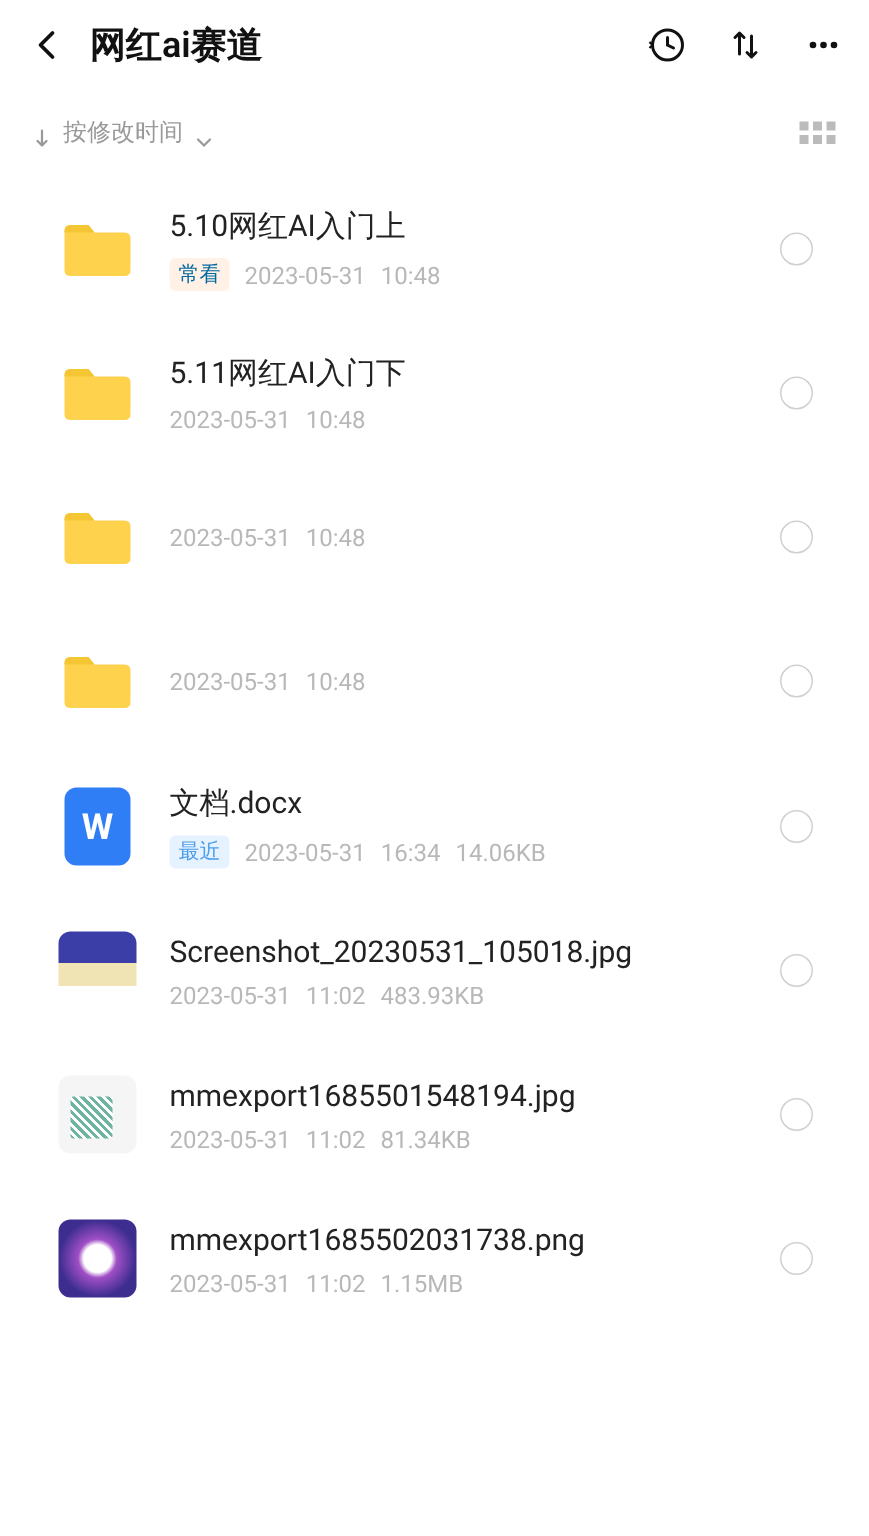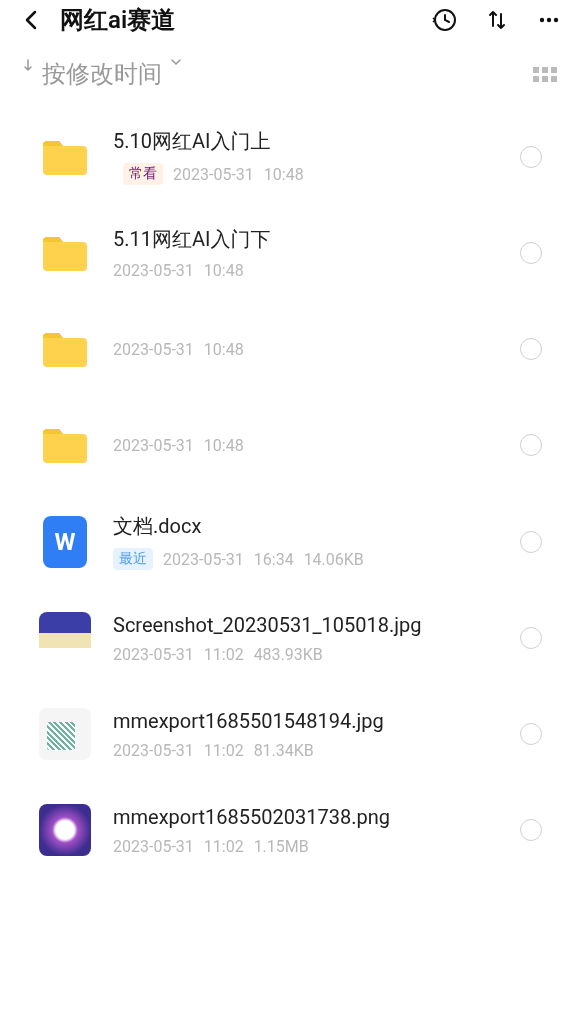--- a/index.html
+++ b/index.html
@@ -6,21 +6,21 @@
     body {
       width: 579px;
       height: 1024px;
       background: #ffffff;
       font-family: -apple-system, BlinkMacSystemFont, "Segoe UI", Roboto, sans-serif;
       overflow: hidden;
     }
     .header {
       display: flex;
       align-items: center;
-      padding: 4px 16px;
+      padding: 14px 16px;
       gap: 12px;
     }
     .back-btn {
       width: 32px;
       height: 32px;
       display: flex;
       align-items: center;
       justify-content: center;
       cursor: pointer;
     }
@@ -44,24 +44,24 @@
       cursor: pointer;
     }
     .sort-bar {
       display: flex;
       align-items: center;
       padding: 18px 22px;
       justify-content: space-between;
     }
     .sort-label {
       display: flex;
-      align-items: flex-start;
+      align-items: flex-end;
       gap: 8px;
       color: #999;
-      font-size: 24px;
+      font-size: 16px;
       cursor: pointer;
     }
     .view-toggle {
       display: flex;
       gap: 3px;
       cursor: pointer;
     }
     .view-dot {
       width: 6px;
       height: 6px;
@@ -141,22 +141,21 @@
       color: #b8b8b8;
     }
     .badge {
       display: inline-block;
       padding: 2px 6px;
       border-radius: 4px;
       font-size: 14px;
     }
     .badge-orange {
       background: #fff1e6;
-      color: #701a75;
-      margin-left: 10px;
+      color: #0369a1;
     }
     .badge-blue {
       background: #e6f2ff;
       color: #4a9de8;
       text-align: right;
     }
     .radio {
       width: 22px;
       height: 22px;
       border: 1.5px solid #d0d0d0;

